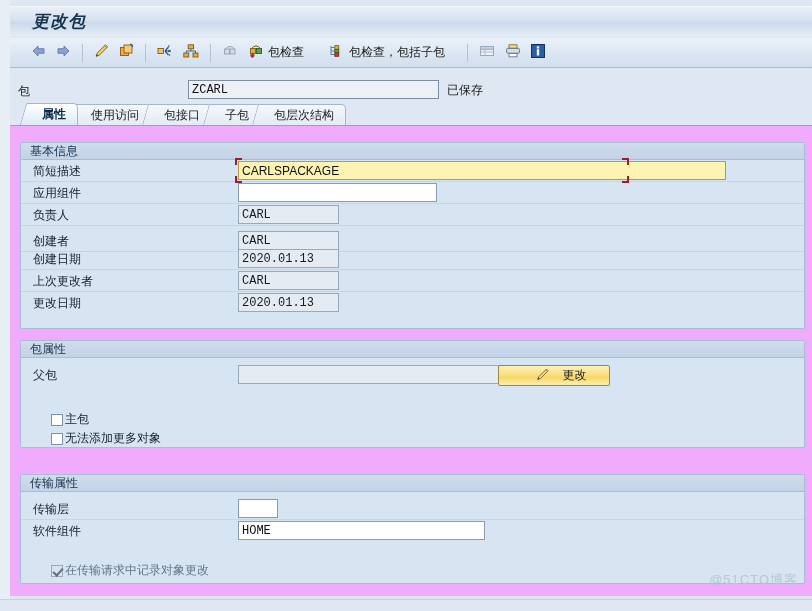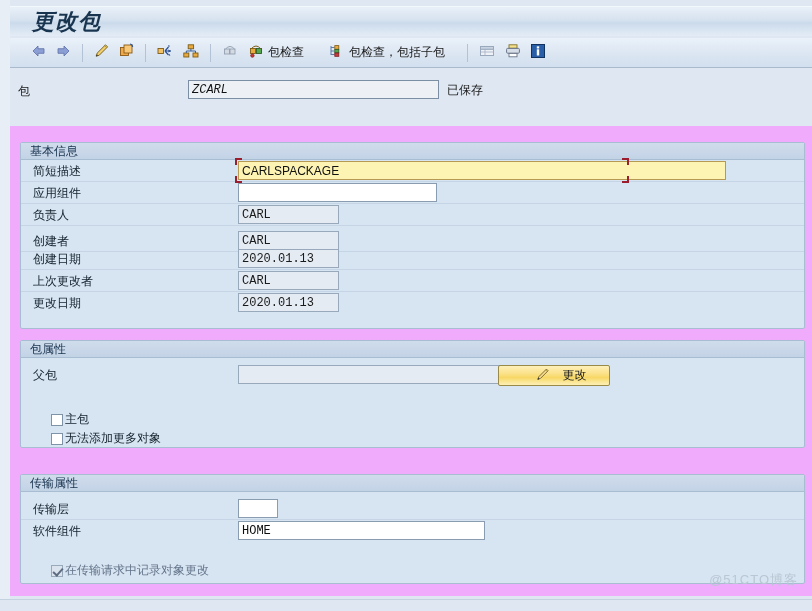--- a/index.html
+++ b/index.html
@@ -25,21 +25,21 @@
     position: absolute;
     left: 10px; top: 6px;
     width: 802px; height: 30px;
     background: linear-gradient(to bottom, #e9f0f8 0%, #d6e2ef 45%, #cbdaeb 55%, #e4edf6 100%);
     border-top: 1px solid #f3f8fc;
     display: flex;
     align-items: center;
   }
   .titlebar .title {
     margin-left: 22px;
-    font-size: 22px;
+    font-size: 17px;
     font-weight: bold;
     font-style: italic;
     color: #18344f;
     letter-spacing: 1px;
   }
 
   
   .toolbar {
     position: absolute;
     left: 10px; top: 38px;
@@ -84,21 +84,20 @@
     width: 251px; height: 19px;
     background: #edf1f5;
     border: 1px solid #7c8ea3;
     border-top-color: #5f7governance;
     font-family: "Liberation Mono", "DejaVu Sans Mono", monospace;
     font-size: 12px;
     color: #111;
     padding: 1px 3px;
     line-height: 16px;
     outline: none;
-    font-style: italic;
   }
   .keystatus {
     position: absolute; left: 437px; top: 2px;
     font-size: 12px; color: #1a1a1a;
   }
 
   
   .tabstrip {
     position: absolute;
     left: 10px; top: 104px;
@@ -438,20 +437,37 @@
       </span>
     </div>
   </div>
 
   <div class="keyrow">
     <span class="klabel">包</span>
     <input class="keyfield" value="ZCARL" style="">
     <span class="keystatus">已保存</span>
   </div>
 
+  <div class="tabstrip">
+    <div class="tab active">
+      <span>属性</span>
+    </div>
+    <div class="tab">
+      <span>使用访问</span>
+    </div>
+    <div class="tab">
+      <span>包接口</span>
+    </div>
+    <div class="tab">
+      <span>子包</span>
+    </div>
+    <div class="tab">
+      <span>包层次结构</span>
+    </div>
+  </div>
 
   <div class="canvas">
 
     <div class="group" style="left:10px; top:16px; width:785px; height:187px;">
       <div class="ghead">基本信息</div>
       <div class="gbody" style="height:168px;">
 
         <div class="frow" style="top:0;">
           <span class="flabel">简短描述</span>
           <div class="focuswrap" style="left:217px; top:1px; width:388px; height:19px;">

